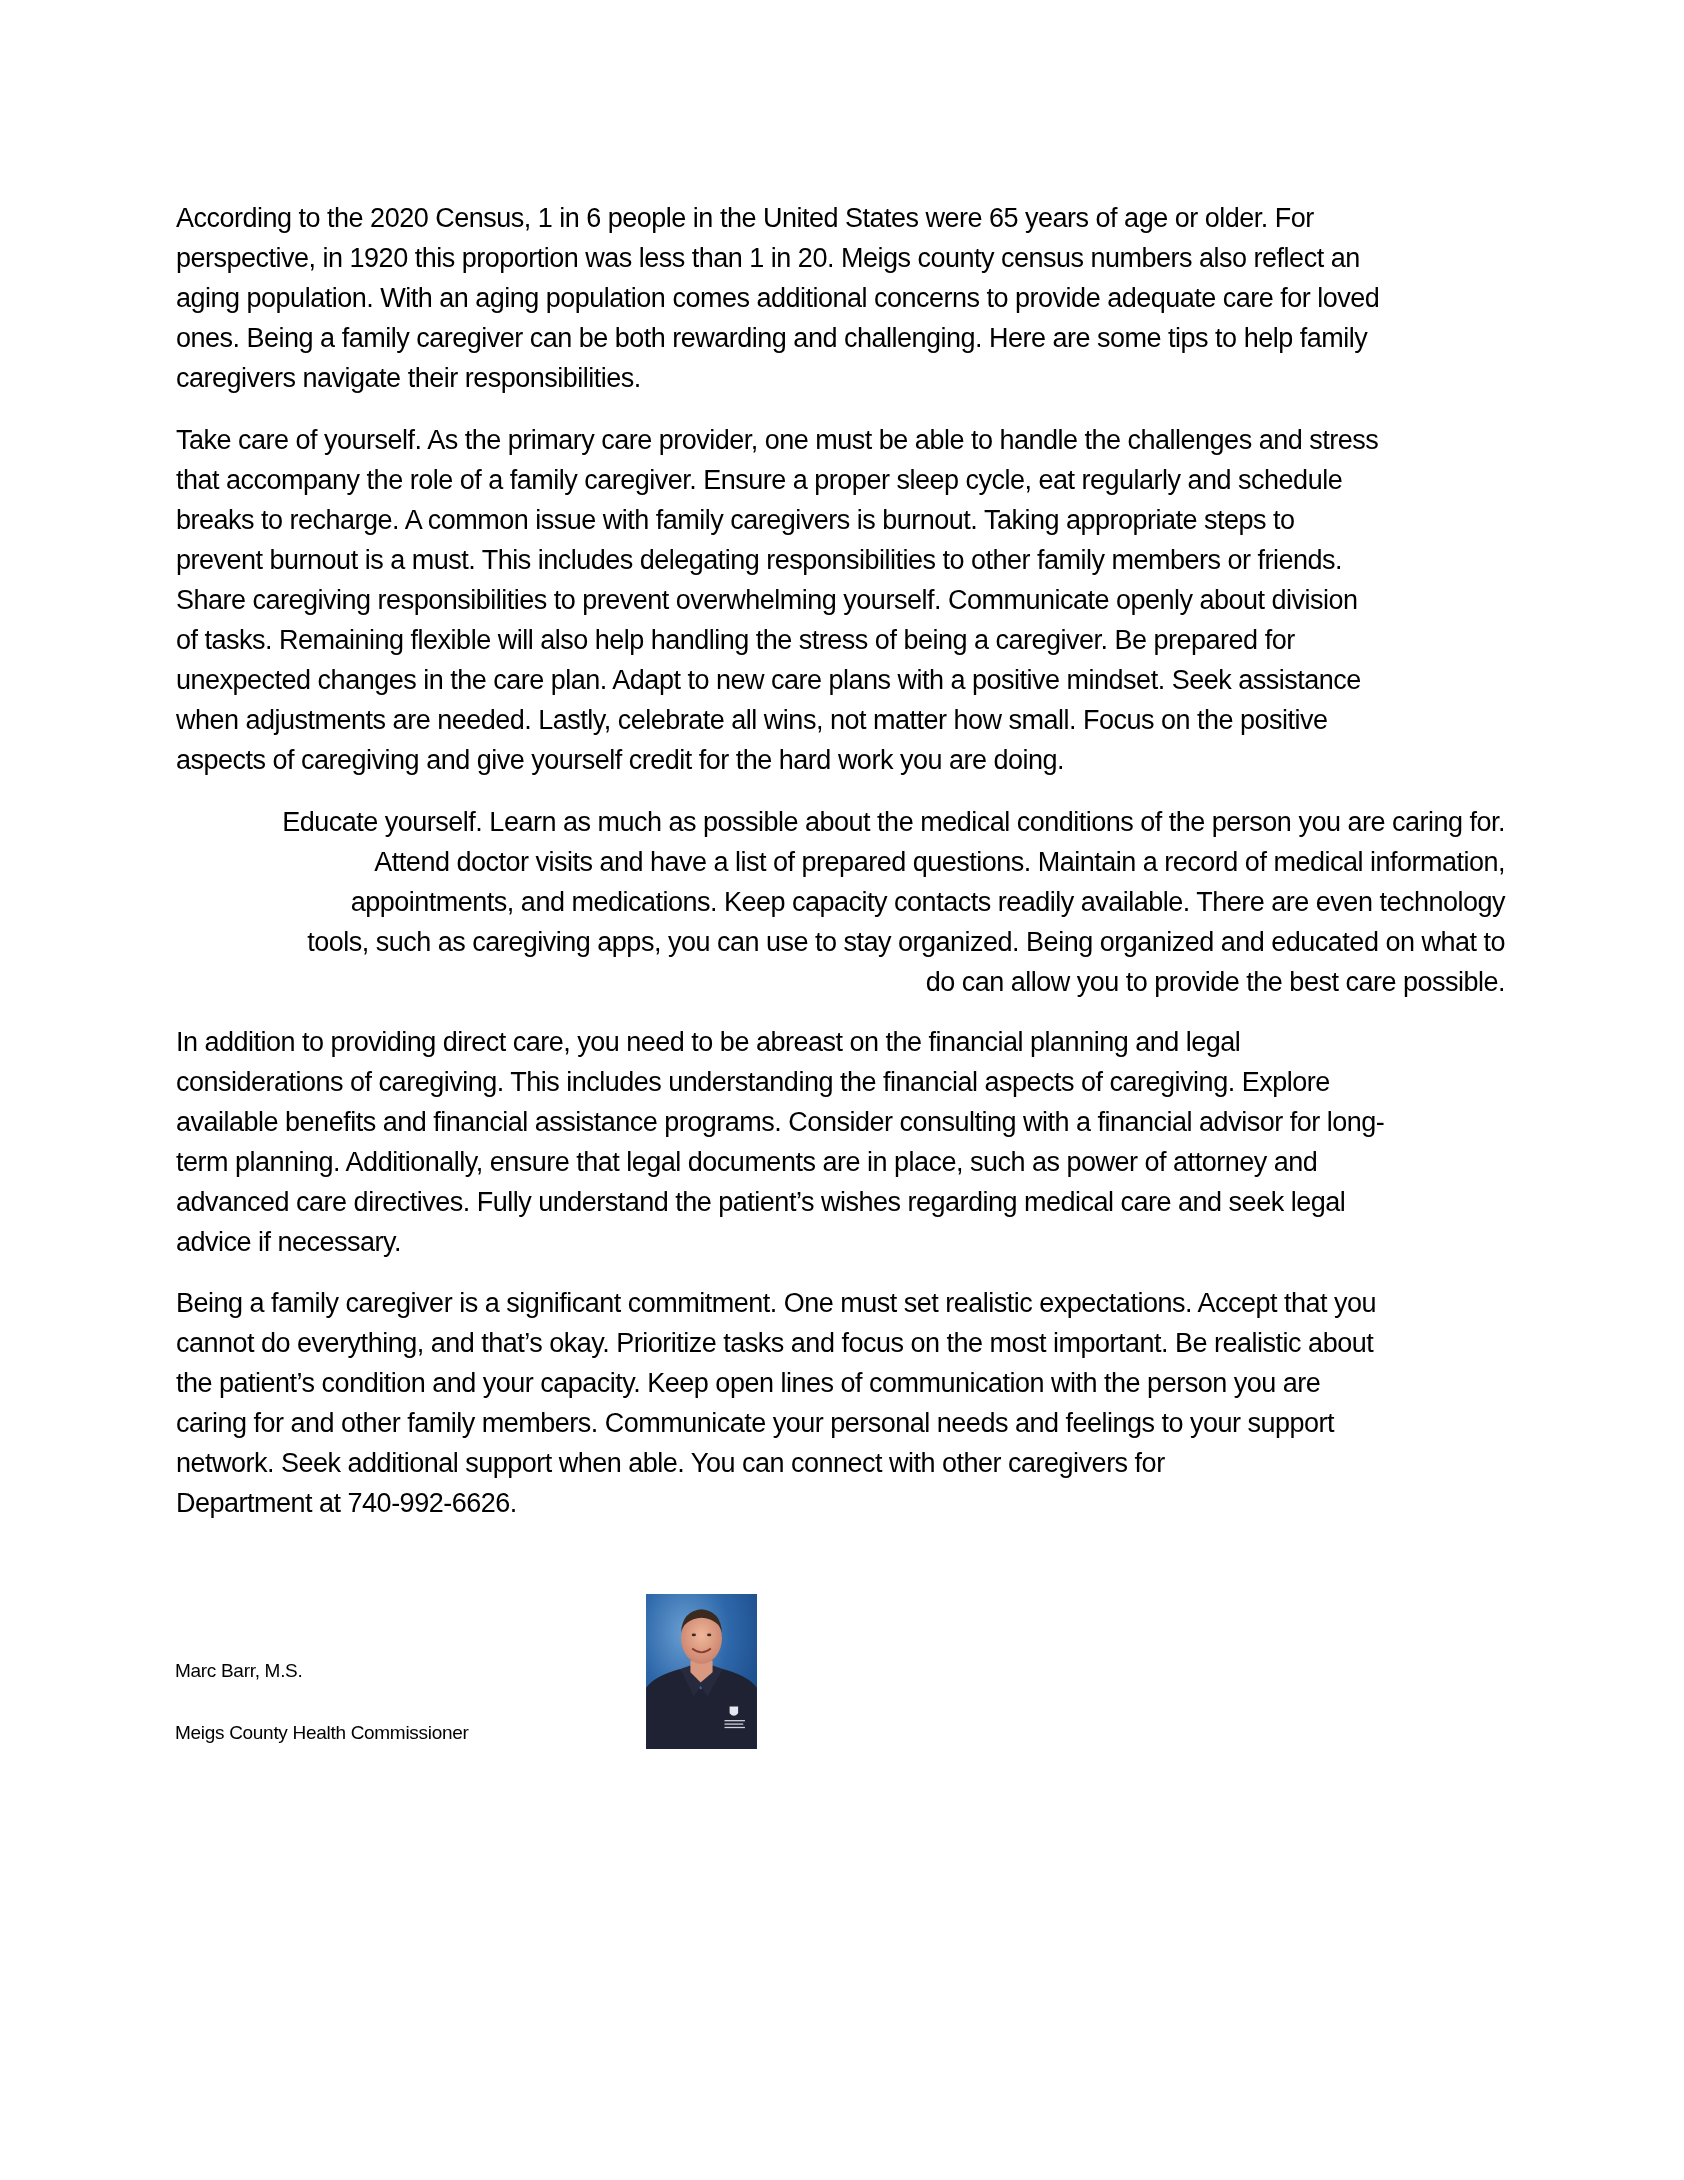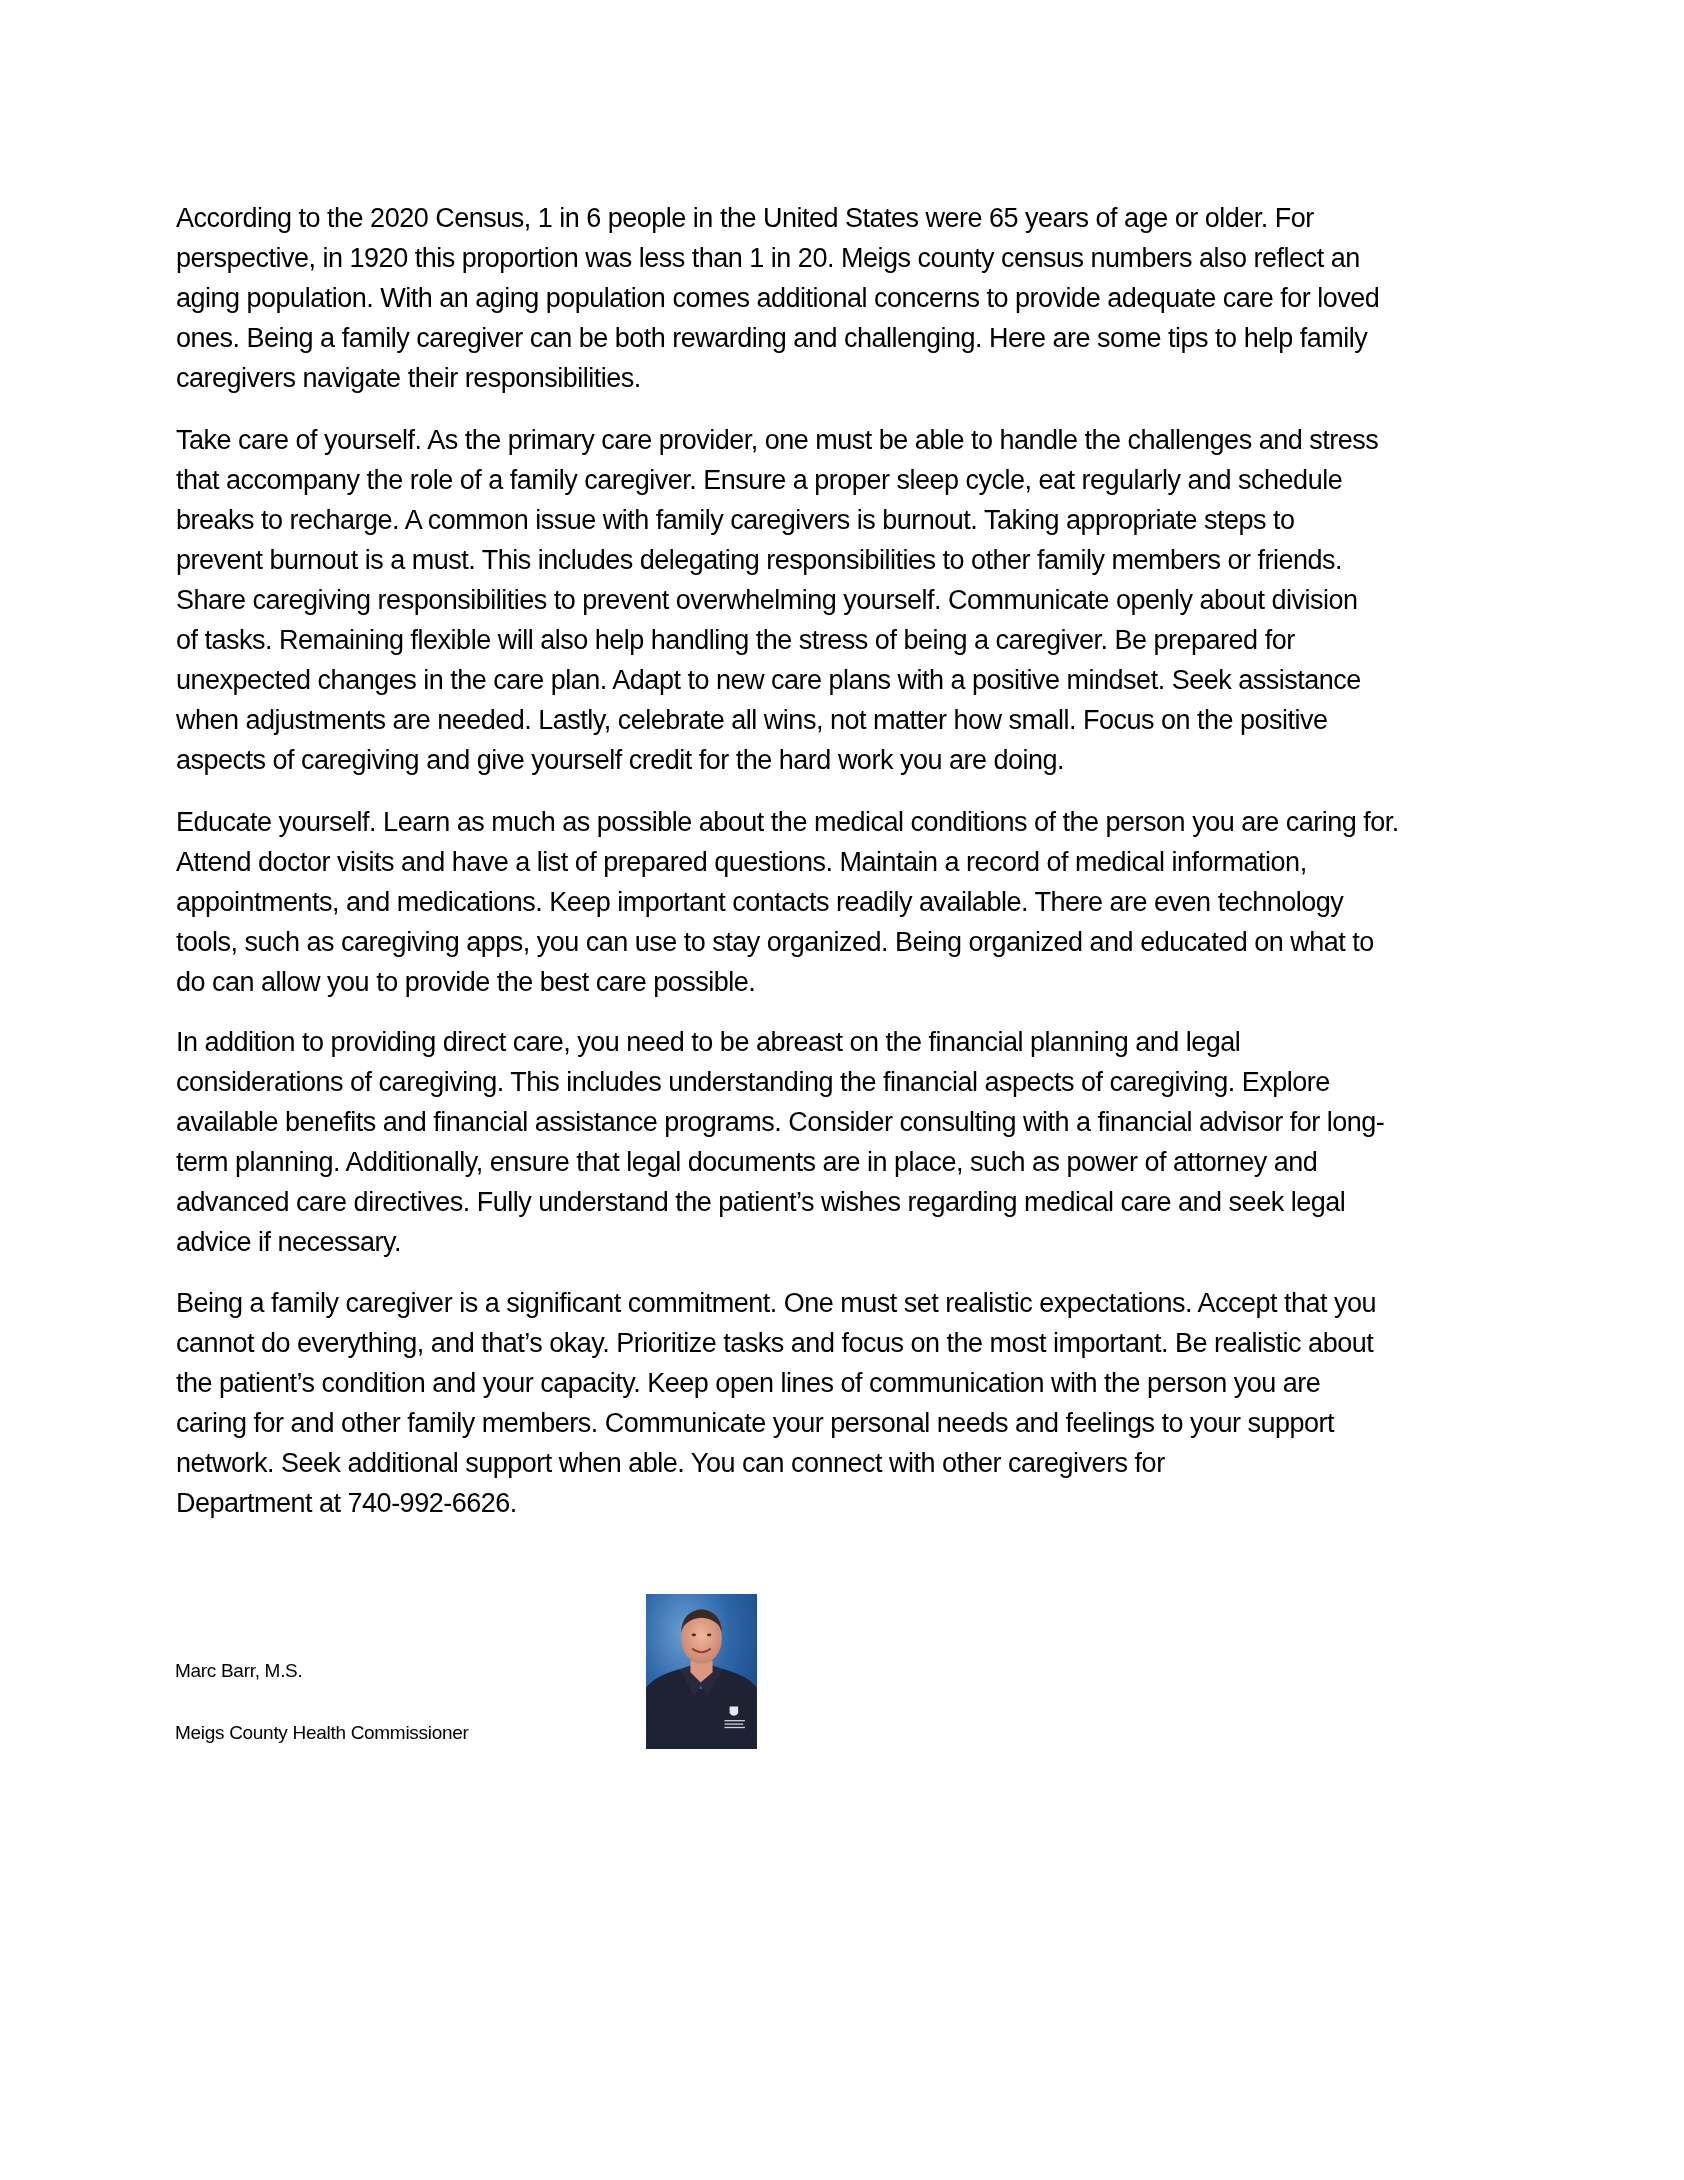--- a/index.html
+++ b/index.html
@@ -49,24 +49,24 @@
     <span class="line">that accompany the role of a family caregiver. Ensure a proper sleep cycle, eat regularly and schedule</span>
     <span class="line">breaks to recharge. A common issue with family caregivers is burnout. Taking appropriate steps to</span>
     <span class="line">prevent burnout is a must. This includes delegating responsibilities to other family members or friends.</span>
     <span class="line">Share caregiving responsibilities to prevent overwhelming yourself. Communicate openly about division</span>
     <span class="line">of tasks. Remaining flexible will also help handling the stress of being a caregiver. Be prepared for</span>
     <span class="line">unexpected changes in the care plan. Adapt to new care plans with a positive mindset. Seek assistance</span>
     <span class="line">when adjustments are needed. Lastly, celebrate all wins, not matter how small. Focus on the positive</span>
     <span class="line">aspects of caregiving and give yourself credit for the hard work you are doing.</span>
   </div>
 
-  <div class="para" style="top:802px;">
+  <div class="para" style="top:802px;text-align:right;">
     <span class="line">Educate yourself. Learn as much as possible about the medical conditions of the person you are caring for.</span>
     <span class="line">Attend doctor visits and have a list of prepared questions. Maintain a record of medical information,</span>
-    <span class="line">appointments, and medications. Keep important contacts readily available. There are even technology</span>
+    <span class="line">appointments, and medications. Keep capacity contacts readily available. There are even technology</span>
     <span class="line">tools, such as caregiving apps, you can use to stay organized. Being organized and educated on what to</span>
     <span class="line">do can allow you to provide the best care possible.</span>
   </div>
 
   <div class="para" style="top:1022px;">
     <span class="line">In addition to providing direct care, you need to be abreast on the financial planning and legal</span>
     <span class="line">considerations of caregiving. This includes understanding the financial aspects of caregiving. Explore</span>
     <span class="line">available benefits and financial assistance programs. Consider consulting with a financial advisor for long-</span>
     <span class="line">term planning. Additionally, ensure that legal documents are in place, such as power of attorney and</span>
     <span class="line">advanced care directives. Fully understand the patient’s wishes regarding medical care and seek legal</span>

